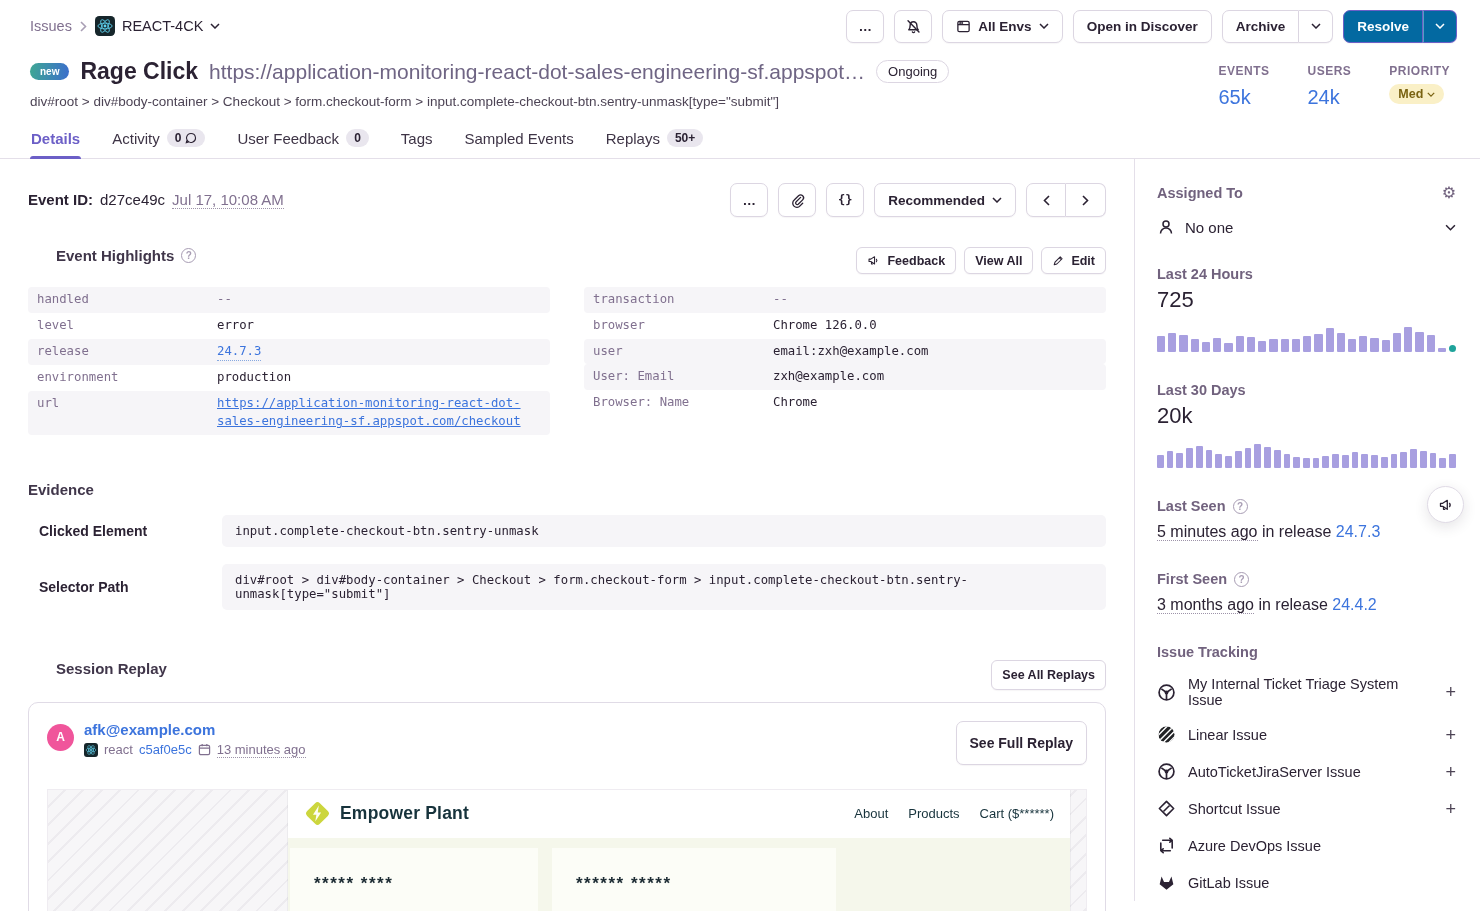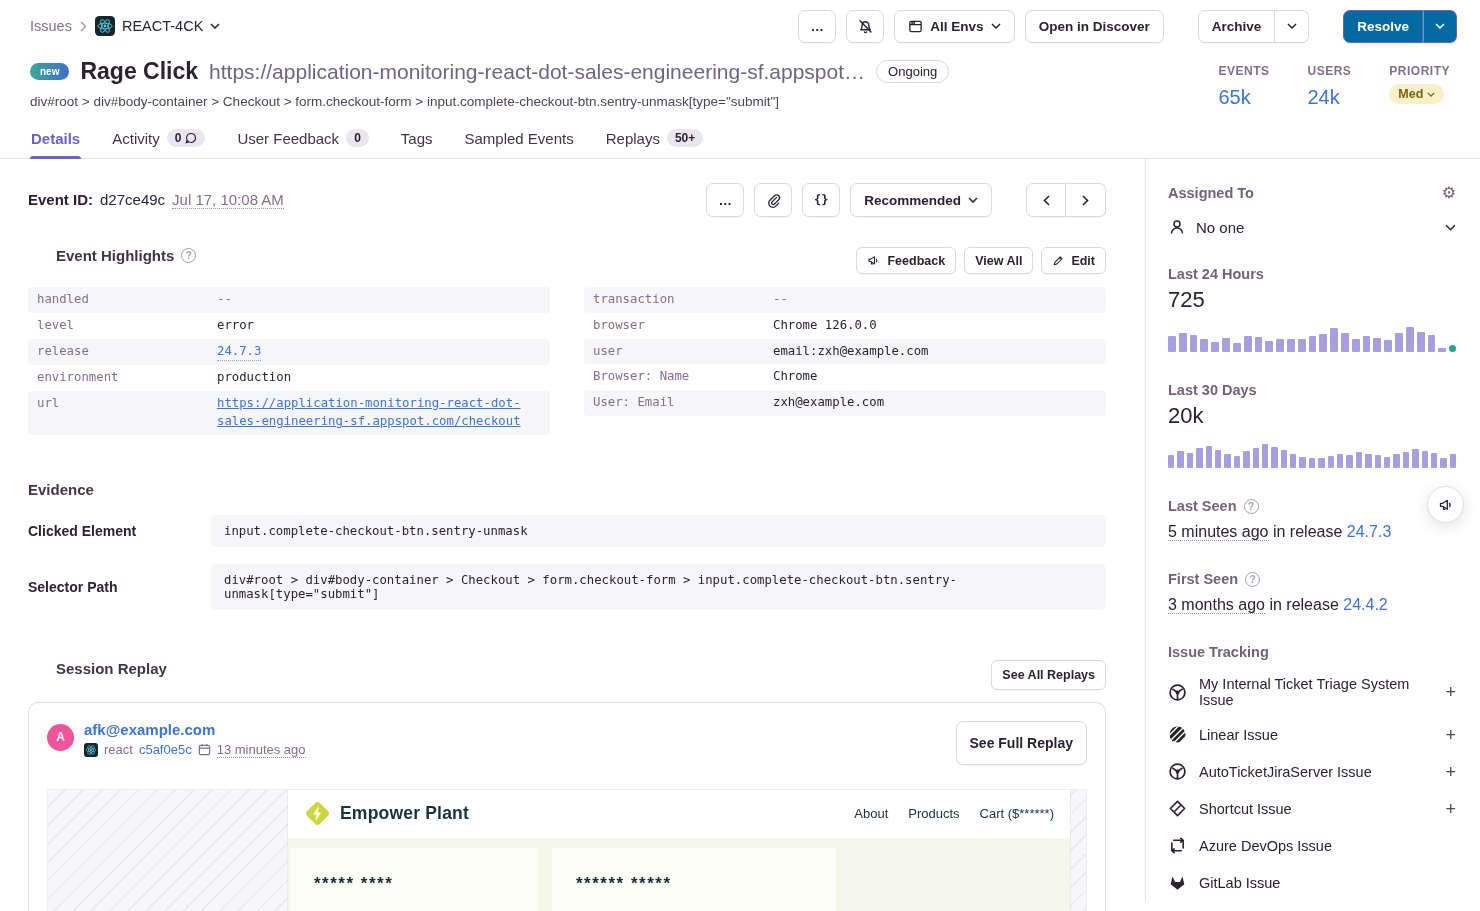--- a/index.html
+++ b/index.html
@@ -14,21 +14,21 @@
   .crumbs { display: flex; align-items: center; gap: 8px; font-size: 14.5px; }
   .crumb-root { color: #80708f; cursor: pointer; }
   .crumb-sep svg { stroke: #a99fb5; }
   .crumb-project { display: flex; align-items: center; gap: 7px; font-weight: 500; }
   .actions { display: flex; align-items: center; gap: 10px; }
   .btn { display: inline-flex; align-items: center; justify-content: center; gap: 7px; height: 33px;
     padding: 0 13px; border: 1px solid #dcd6e2; border-radius: 7px; background: #fff;
     font-size: 13.5px; font-weight: 600; color: #2b2233; box-shadow: 0 1px 1px rgba(43,34,51,.04);
     cursor: pointer; white-space: nowrap; }
   .btn.icon-only { width: 38px; padding: 0; }
-  .btn-group { display: inline-flex; margin-left: 24px; }
+  .btn-group { display: inline-flex; }
   .btn-group .btn { border-radius: 0; }
   .btn-group .btn:first-child { border-radius: 7px 0 0 7px; }
   .btn-group .btn:last-child { border-radius: 0 7px 7px 0; border-left: none; }
   .btn.primary { background: #0369a1; border-color: #6c5fc7; color: #fff; }
   .btn.primary.chev-seg { border-left: 1px solid rgba(255,255,255,.35); width: 34px; padding: 0; }
   .chev svg, .chevron-icon svg { stroke: currentColor; }
 
   
   .issue-header { padding: 6px 30px 0; display: flex; justify-content: space-between; }
   .title-row { display: flex; align-items: center; gap: 11px; }
@@ -49,21 +49,21 @@
   .tabs { display: flex; gap: 30px; padding: 0 30px; margin-top: 12px; border-bottom: 1px solid #e4dfe9; }
   .tab { position: relative; display: flex; align-items: center; gap: 7px; padding: 8px 1px 11px;
     font-size: 15px; color: #3e3446; cursor: pointer; }
   .tab.active { color: #6c5fc7; font-weight: 600; }
   .tab.active::after { content: ""; position: absolute; left: 0; right: 0; bottom: -1px; height: 3px;
     border-radius: 3px 3px 0 0; background: #6c5fc7; }
   .tab-badge { display: inline-flex; align-items: center; gap: 4px; background: #e9e6ee; border-radius: 11px;
     padding: 2px 8px; font-size: 12px; font-weight: 700; color: #2b2233; }
 
   
-  .content { display: flex; height: 742px; gap: 11px; }
+  .content { display: flex; height: 742px; }
   .main { width: 1134px; flex: none; padding: 0 28px; }
   .sidebar { flex: 1; border-left: 1px solid #e4dfe9; padding: 26px 24px 0 22px; }
 
   
   .event-bar { margin-top: 24px; display: flex; align-items: center; justify-content: space-between; }
   .event-id { font-size: 15px; display: flex; align-items: baseline; gap: 7px; }
   .event-id b { font-weight: 700; }
   .dotted { border-bottom: 1px dotted #9d93a9; }
   .event-ts { color: #80708f; cursor: pointer; }
   .event-actions { display: flex; gap: 10px; align-items: center; }
@@ -83,21 +83,21 @@
   .kv-row.shaded { background: #f6f5f8; }
   .kv-key { width: 180px; flex: none; color: #80708f; }
   .kv-val { color: #2b2233; word-break: break-all; }
   .kv-val.dim { color: #80708f; }
   a.lnk { color: #3c74dd; text-decoration: none; cursor: pointer; }
   .lnk.dotted-link { border-bottom: 1px dotted #87a9e0; }
   .lnk.underline { text-decoration: underline; }
 
   
   .evidence { margin-top: 46px; }
-  .ev-row { display: flex; align-items: center; margin-top: 17px; }
+  .ev-row { display: flex; align-items: center; margin-top: 17px; margin-left: 11px; }
   .ev-label { width: 183px; flex: none; font-size: 14px; font-weight: 700; }
   .ev-box { flex: 1; background: #f6f5f8; border-radius: 5px; padding: 9px 13px;
     font-family: "DejaVu Sans Mono", monospace; font-size: 12.3px; }
 
   
   .replay-sec { margin-top: 50px; }
   .replay-card { margin-top: 12px; border: 1px solid #e0dbe6; border-radius: 10px; padding: 18px;
     height: 560px; }
   .replay-head { display: flex; justify-content: space-between; align-items: flex-start; }
   .replay-user { display: flex; gap: 10px; }
@@ -391,27 +391,27 @@
               <span class="kv-val dim">--</span>
             </div>
           <div class="kv-row">
               <span class="kv-key">browser</span>
               <span class="kv-val">Chrome 126.0.0</span>
             </div>
           <div class="kv-row shaded">
               <span class="kv-key">user</span>
               <span class="kv-val">email:zxh@example.com</span>
             </div>
+          <div class="kv-row shaded">
+              <span class="kv-key">User: Email</span>
+              <span class="kv-val">zxh@example.com</span>
+            </div>
           <div class="kv-row">
               <span class="kv-key">Browser: Name</span>
               <span class="kv-val">Chrome</span>
-            </div>
-          <div class="kv-row shaded">
-              <span class="kv-key">User: Email</span>
-              <span class="kv-val">zxh@example.com</span>
             </div>
         </div>
       </div>
     </section>
 
     <section class="evidence">
       <div class="sec-title">
           <span>Evidence</span>
         </div>
       <div class="ev-row">

